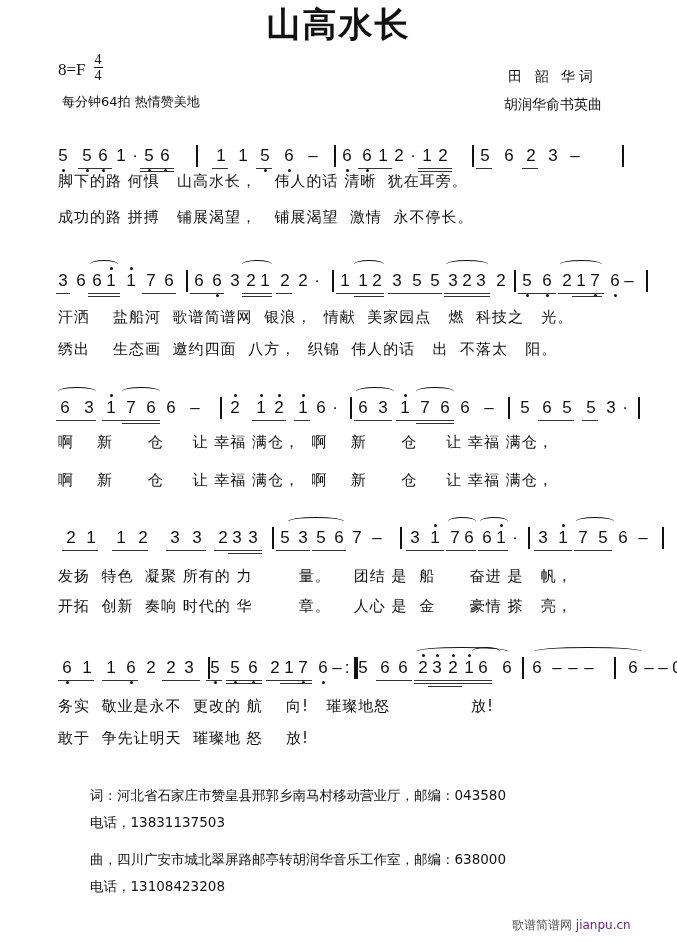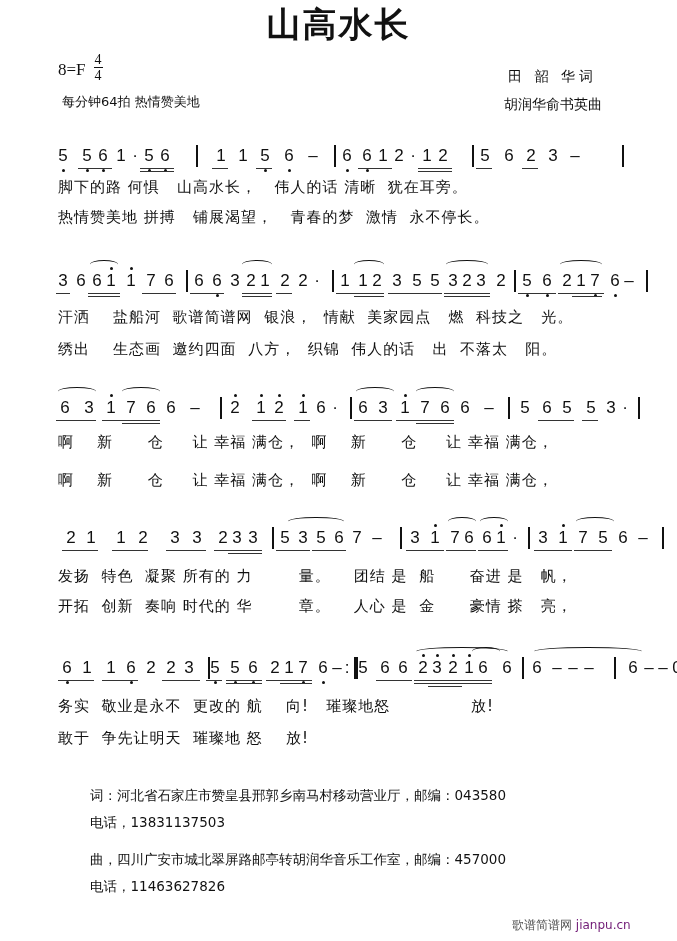--- a/index.html
+++ b/index.html
@@ -74,22 +74,22 @@
       <div class="uline" style="left: 84px; width: 34px; top: 23px;"></div>
       <div class="uline" style="left: 84px; width: 34px; top: 26px;"></div>
       <div class="uline" style="left: 156px; width: 16px; top: 23px;"></div>
       <div class="uline" style="left: 200px; width: 16px; top: 23px;"></div>
       <div class="uline" style="left: 302px; width: 34px; top: 23px;"></div>
       <div class="uline" style="left: 362px; width: 34px; top: 23px;"></div>
       <div class="uline" style="left: 362px; width: 34px; top: 26px;"></div>
       <div class="uline" style="left: 420px; width: 16px; top: 23px;"></div>
       <div class="uline" style="left: 466px; width: 16px; top: 23px;"></div>
     </div>
-    <div class="lyric" style="top: 178px; white-space: pre;">脚下的路 何惧   山高水长，   伟人的话 清晰  犹在耳旁。</div>
-    <div class="lyric" style="top: 208px; white-space: pre;">热情赞美地 拼搏   铺展渴望，   青春的梦  激情  永不停长。</div>
+    <div class="lyric" style="top: 172px; white-space: pre;">脚下的路 何惧   山高水长，   伟人的话 清晰  犹在耳旁。</div>
+    <div class="lyric" style="top: 208px; white-space: pre;">成功的路 拼搏   铺展渴望，   铺展渴望  激情  永不停长。</div>
     <div class="row" style="top: 270px;">
       <span class="note" style="left: 0px;">3</span>
       <span class="note" style="left: 18px;">6</span>
       <span class="note" style="left: 34px;">6</span>
       <span class="note dot-top" style="left: 48px;">1</span>
       <span class="note dot-top" style="left: 68px;">1</span>
       <span class="note" style="left: 88px;">7</span>
       <span class="note" style="left: 106px;">6</span>
       <div class="bar" style="left: 130px; width: 1.5px;"></div>
       <span class="note" style="left: 136px;">6</span>
@@ -297,19 +297,19 @@
       <div class="slur" style="left: 360px; width: 92px; top: -10px;"></div>
       <div class="slur" style="left: 416px; width: 28px; top: -10px;"></div>
       <div class="slur" style="left: 478px; width: 108px; top: -10px;"></div>
     </div>
     <div class="lyric" style="top: 697px; white-space: pre;">务实  敬业是永不  更改的 航    向!   璀璨地怒              放!</div>
     <div class="lyric" style="top: 729px; white-space: pre;">敢于  争先让明天  璀璨地 怒    放!</div>
   </div>
 
 <div class="abs footer" style="top:787px">词：河北省石家庄市赞皇县邢郭乡南马村移动营业厅，邮编：043580</div>
 <div class="abs footer" style="top:814px">电话，13831137503</div>
-<div class="abs footer" style="top:851px">曲，四川广安市城北翠屏路邮亭转胡润华音乐工作室，邮编：457000</div>
-<div class="abs footer" style="top:878px">电话，11463627826</div>
+<div class="abs footer" style="top:851px">曲，四川广安市城北翠屏路邮亭转胡润华音乐工作室，邮编：638000</div>
+<div class="abs footer" style="top:878px">电话，13108423208</div>
 
 <div class="abs watermark">
   <span>歌谱简谱网</span>
   <span class="wm-en">jianpu.cn</span>
 </div>
 
 </body></html>

